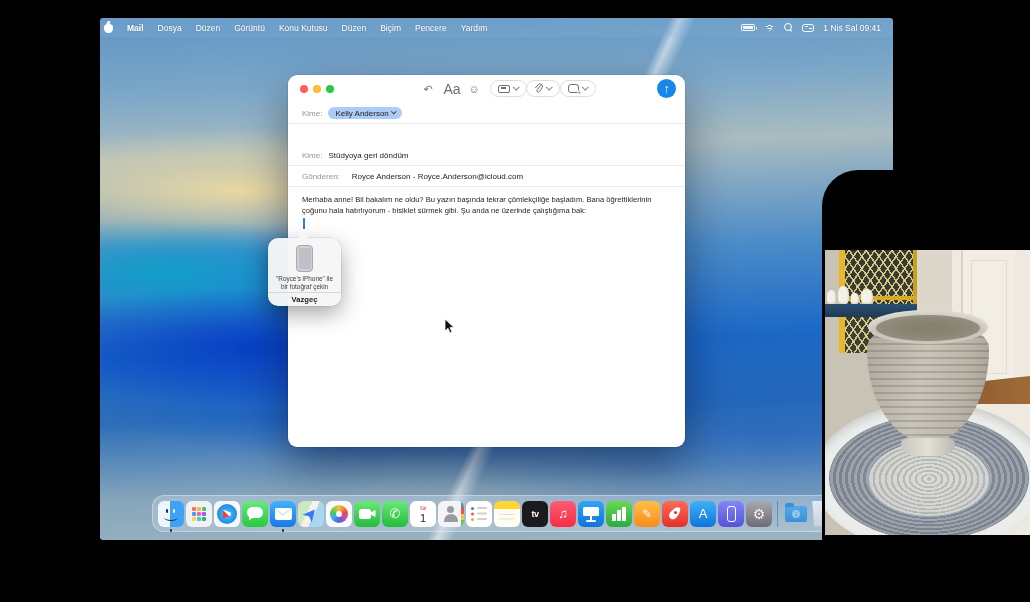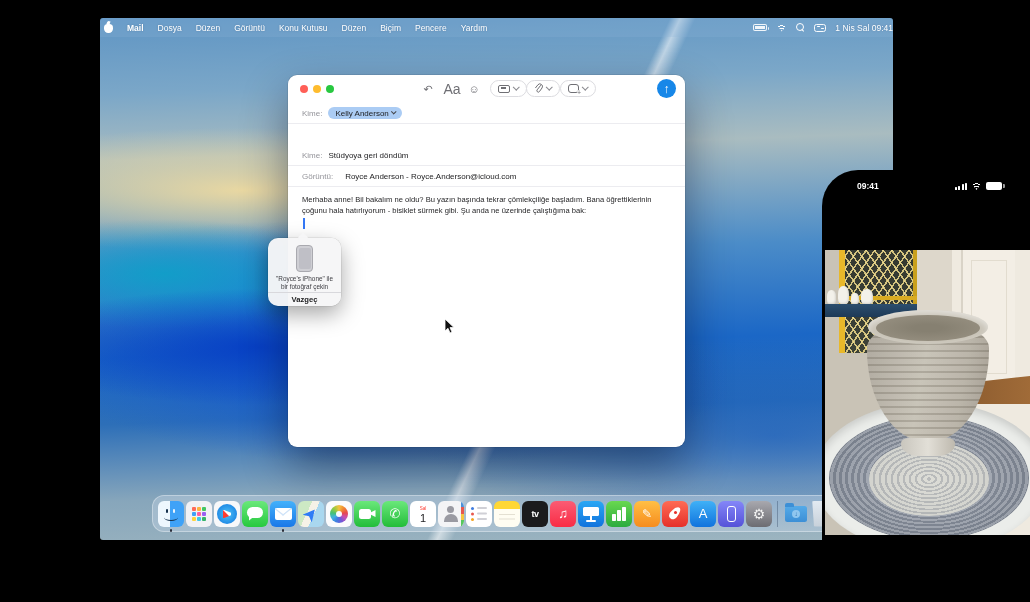--- a/index.html
+++ b/index.html
@@ -26,21 +26,21 @@
     background:rgba(140,180,215,0.25); display:flex; align-items:center;
     color:#fff; font-size:8.5px; text-shadow:0 0 2px rgba(0,40,80,0.25); }
   .mb-left { display:flex; align-items:center; gap:14px; padding-left:4px; }
   .mb-item { white-space:nowrap; }
   .mb-bold { font-weight:bold; }
   .apple { position:relative; width:9px; height:11px; display:inline-block; }
   .apple::before { content:""; position:absolute; left:0; top:2px; width:9px; height:9px;
     background:#fff; border-radius:42% 42% 46% 46%; }
   .apple::after { content:""; position:absolute; left:2.5px; top:-1px; width:3px; height:3.5px;
     background:#fff; border-radius:60% 0 60% 0; transform:rotate(20deg); }
-  .mb-right { margin-left:auto; display:flex; align-items:center; gap:9px; }
+  .mb-right { margin-left:auto; display:flex; align-items:center; gap:9px; padding-right:12px; }
   .batt { width:14px; height:7px; border:1px solid rgba(255,255,255,0.9); border-radius:2px;
     position:relative; background:rgba(255,255,255,0.9); background-clip:content-box; padding:1px; }
   .batt::after { content:""; position:absolute; right:-3px; top:1.5px; width:1.5px; height:3px;
     background:rgba(255,255,255,0.8); border-radius:0 1px 1px 0; }
   .wifi { width:11px; height:8px;
     background:radial-gradient(circle at 50% 100%, #fff 1.4px, transparent 2px),
       radial-gradient(circle at 50% 100%, transparent 3px, #fff 3px 4.2px, transparent 4.2px 5.6px, #fff 5.6px 6.8px, transparent 6.8px);
     clip-path:polygon(50% 100%, -10% -10%, 110% -10%); }
   .mag { position:relative; width:9px; height:9px; }
   .mag::before { content:""; position:absolute; left:0; top:0; width:6px; height:6px;
@@ -326,21 +326,21 @@
         <span class="token">
           <span>Kelly Anderson</span>
           <span class="chev"></span>
         </span>
       </div>
       <div class="mw-row" style="top:70px;">
         <span class="mw-label">Kime:</span>
         <span>Stüdyoya geri döndüm</span>
       </div>
       <div class="mw-row" style="top:91px;">
-        <span class="mw-label" style="margin-right:12px;">Görüntü:</span>
+        <span class="mw-label" style="margin-right:12px;">Gönderen:</span>
         <span>Royce Anderson - Royce.Anderson@icloud.com</span>
       </div>
 
       <div id="mw-body">Merhaba anne! Bil bakalım ne oldu? Bu yazın başında tekrar çömlekçiliğe başladım. Bana öğrettiklerinin çoğunu hala hatırlıyorum - bisiklet sürmek gibi. Şu anda ne üzerinde çalıştığıma bak:</div>
       <div id="text-caret"></div>
     </div>
 
     <div id="popover">
       <span class="pop-phone"></span>
       <div class="pop-text">
@@ -424,33 +424,20 @@
       <div class="dk-divider"></div>
       <div class="dk ic-downloads">
           <span class="fold"></span>
           <span class="arr">↓</span>
         </div>
       <div class="dk ic-trash"></div>
     </div>
   </div>
 
   <div id="iphone">
-    <div id="ip-status">
-      <span id="ip-time">09:41</span>
-      <span class="ip-icons">
-        <span class="sigbars">
-            <span class="sb1"></span>
-            <span class="sb2"></span>
-            <span class="sb3"></span>
-            <span class="sb4"></span>
-          </span>
-        <span class="ip-wifi"></span>
-        <span class="ip-batt"></span>
-      </span>
-    </div>
 
     <div id="camera">
       <div class="cam-window"></div>
       <div class="cam-door"></div>
       <div class="cam-pots">
           <i class="pt1"></i>
           <i class="pt2"></i>
           <i class="pt3"></i>
           <i class="pt4"></i>
         </div>

